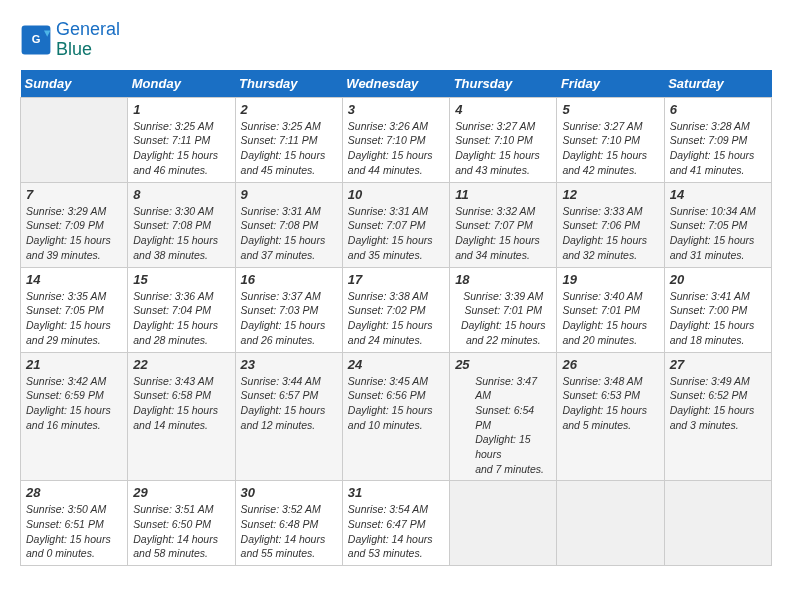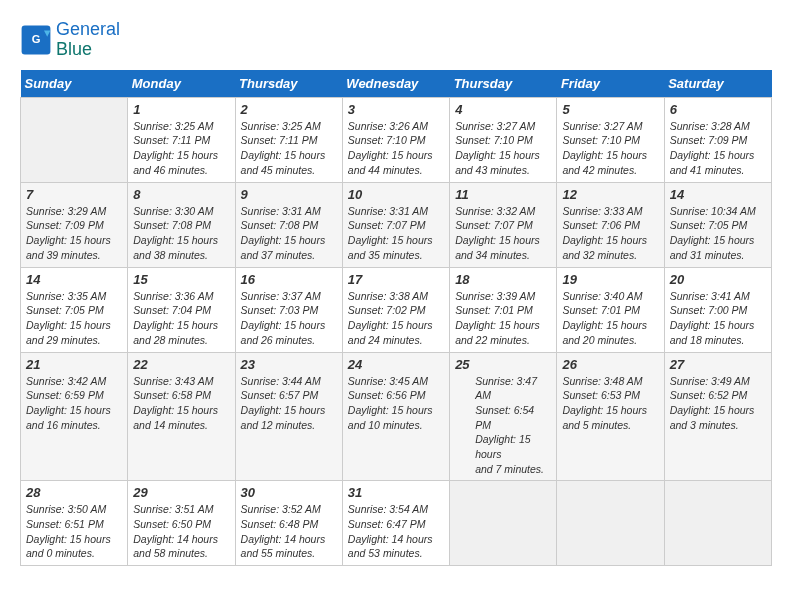--- a/index.html
+++ b/index.html
@@ -245,21 +245,21 @@
           </td>
           <td>
             <span class="day-number">17</span>
             <div class="day-info" style="white-space: pre-line;">Sunrise: 3:38 AM
 Sunset: 7:02 PM
 Daylight: 15 hours
 and 24 minutes.</div>
           </td>
           <td>
             <span class="day-number">18</span>
-            <div class="day-info" style="white-space: pre-line;">Sunrise: 3:39 AM
+            <div class="day-info" style="white-space: pre-line; text-align: center;">Sunrise: 3:39 AM
 Sunset: 7:01 PM
 Daylight: 15 hours
 and 22 minutes.</div>
           </td>
           <td>
             <span class="day-number">19</span>
             <div class="day-info" style="white-space: pre-line;">Sunrise: 3:40 AM
 Sunset: 7:01 PM
 Daylight: 15 hours
 and 20 minutes.</div>

